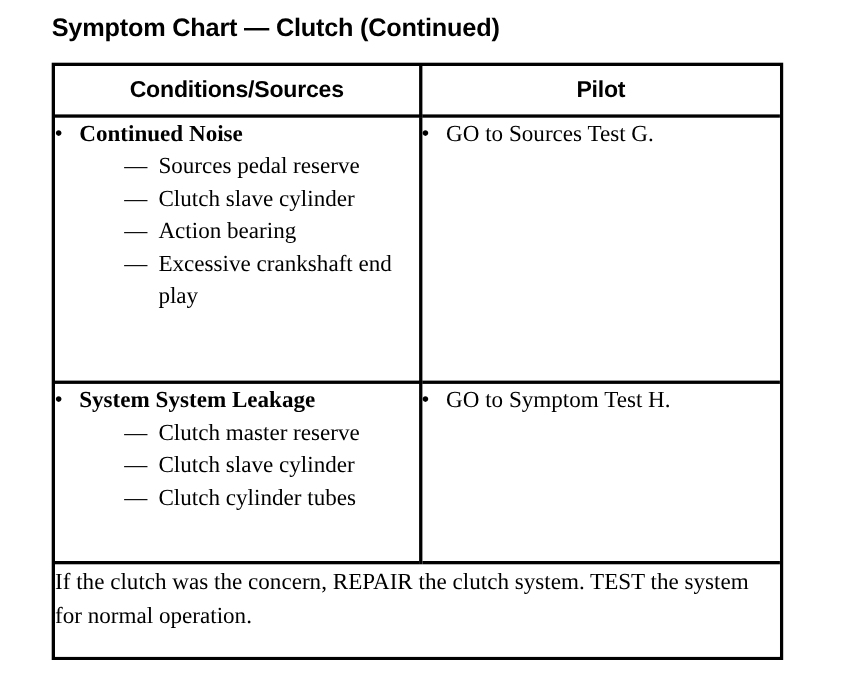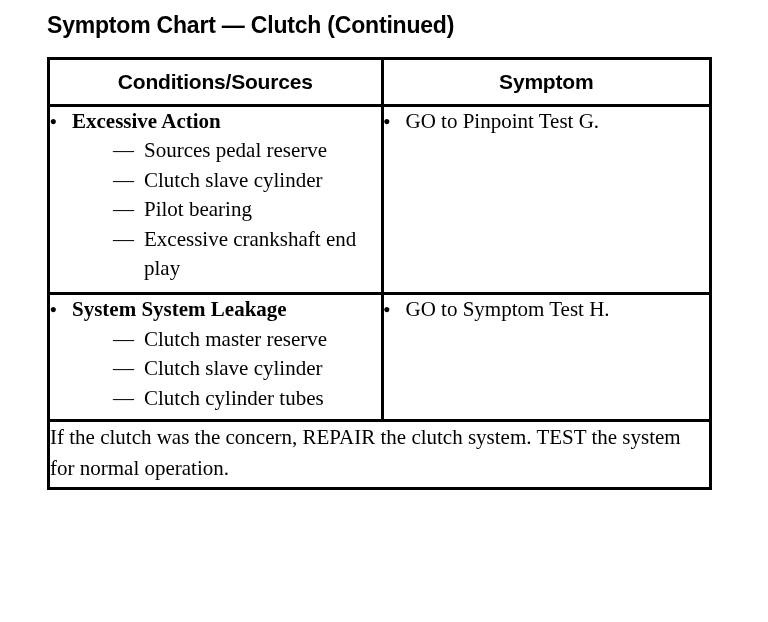--- a/index.html
+++ b/index.html
@@ -38,21 +38,21 @@
     white-space: nowrap;
     text-align: center;
   }
 
   
   .chart-table {
     position: absolute;
     left: 47px;
     top: 57px;
     width: 665px;         
-    height: 433px;        
+    height: 543px;        
     border: 3px solid #000000;
     box-sizing: border-box;
     background: #ffffff;
   }
 
   .chart-grid {
     width: 100%;
     height: 100%;
     border-collapse: collapse;
     table-layout: fixed;
@@ -159,50 +159,50 @@
   <div class="chart-table">
     <table class="chart-grid">
       <colgroup>
         <col class="col-conditions">
         <col class="col-action">
       </colgroup>
       <tbody>
 
         <tr>
           <th class="hdr-cell divider">Conditions/Sources</th>
-          <th class="hdr-cell">Symptom</th>
+          <th class="hdr-cell">Pilot</th>
         </tr>
 
         <tr class="row-sep">
           <td class="body-cell divider">
             <ul class="item-list">
               <li class="bullet-item">
-                <span class="bullet-mark">•</span><span>Excessive Action</span>
+                <span class="bullet-mark">•</span><span>Continued Noise</span>
                 <ul class="dash-list">
                   <li class="dash-item">
                     <span class="dash-mark">—</span><span>Sources pedal reserve</span>
                   </li>
                   <li class="dash-item">
                     <span class="dash-mark">—</span><span>Clutch slave cylinder</span>
                   </li>
                   <li class="dash-item">
-                    <span class="dash-mark">—</span><span>Pilot bearing</span>
+                    <span class="dash-mark">—</span><span>Action bearing</span>
                   </li>
                   <li class="dash-item">
                     <span class="dash-mark">—</span><span>Excessive crankshaft end play</span>
                   </li>
                 </ul>
               </li>
             </ul>
           </td>
 
           <td class="body-cell">
             <ul class="item-list">
               <li class="bullet-item plain">
-                <span class="bullet-mark">•</span><span>GO to Pinpoint Test G.</span>
+                <span class="bullet-mark">•</span><span>GO to Sources Test G.</span>
               </li>
             </ul>
           </td>
         </tr>
 
         <tr>
           <td class="body-cell divider">
             <ul class="item-list">
               <li class="bullet-item">
                 <span class="bullet-mark">•</span><span>System System Leakage</span>

